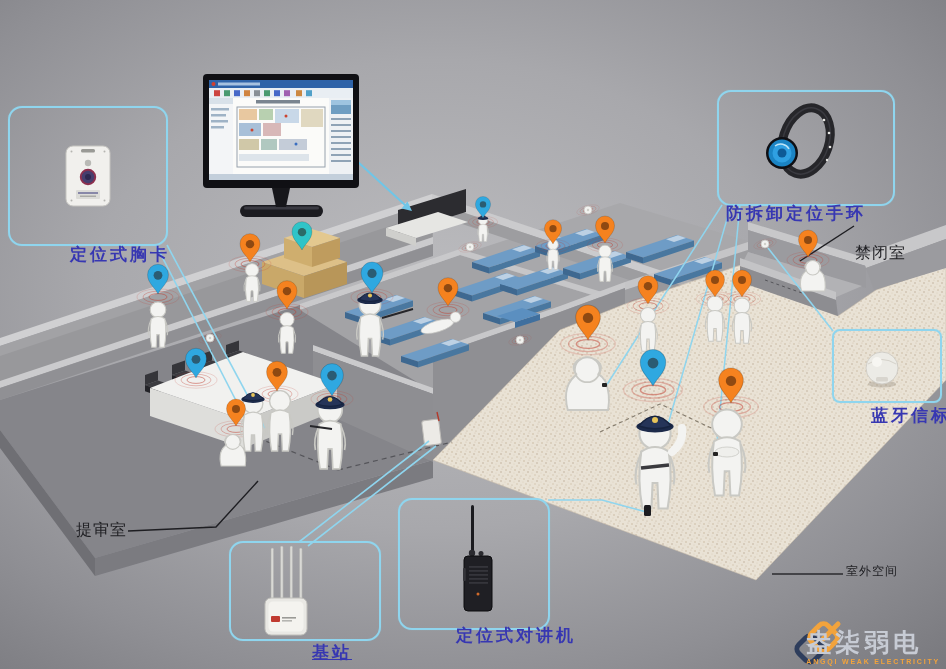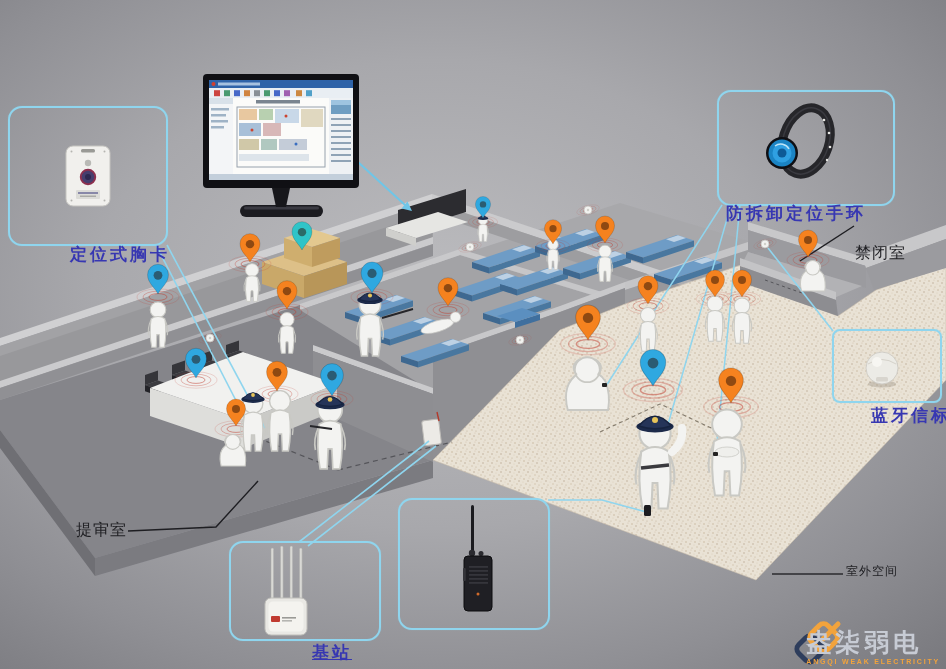--- a/index.html
+++ b/index.html
@@ -452,20 +452,21 @@
 <div class="callout small" style="left:832px;top:329px;width:106px;height:70px;"></div>
 <div class="callout" style="left:229px;top:541px;width:148px;height:96px;"></div>
 <div class="callout" style="left:398px;top:498px;width:148px;height:128px;"></div>
 
 <div class="lbl blue" style="left:70px;top:243px;">定位式胸卡</div>
 <div class="lbl blue" style="left:726px;top:202px;">防拆卸定位手环</div>
 <div class="lbl dark" style="left:855px;top:211px;margin-top:32px;">禁闭室</div>
 <div class="lbl blue" style="left:871px;top:404px;">蓝牙信标</div>
 <div class="lbl dark" style="left:64px;top:520px;margin-left:12px;">提审室</div>
 <div class="lbl blue" style="left:312px;top:641px;text-decoration:underline;">基站</div>
+<div class="lbl blue" style="left:456px;top:624px;">定位式对讲机</div>
 <div class="lbl dark" style="left:846px;top:563px;font-size:12px;">室外空间</div>
 
 <div class="logo">
   <div class="txt">
     <span class="name">盎柒弱电</span>
     <span class="sub">ANGQI WEAK ELECTRICITY</span>
   </div>
 </div>
 
 </div>

